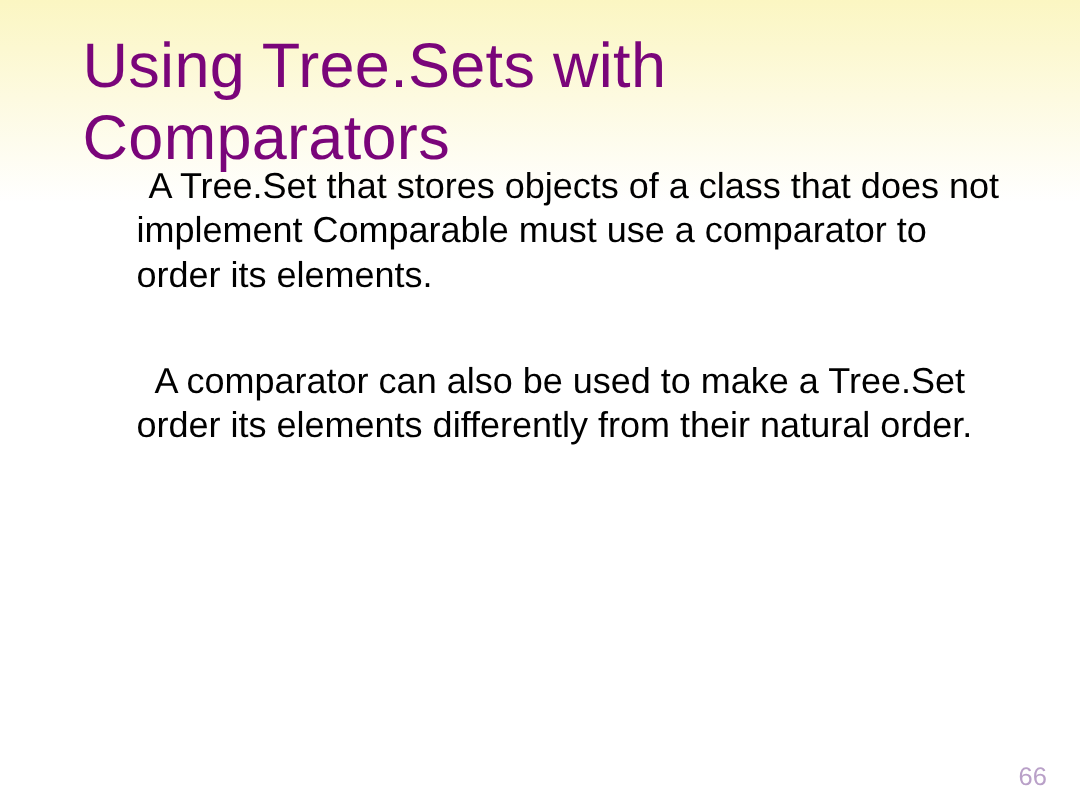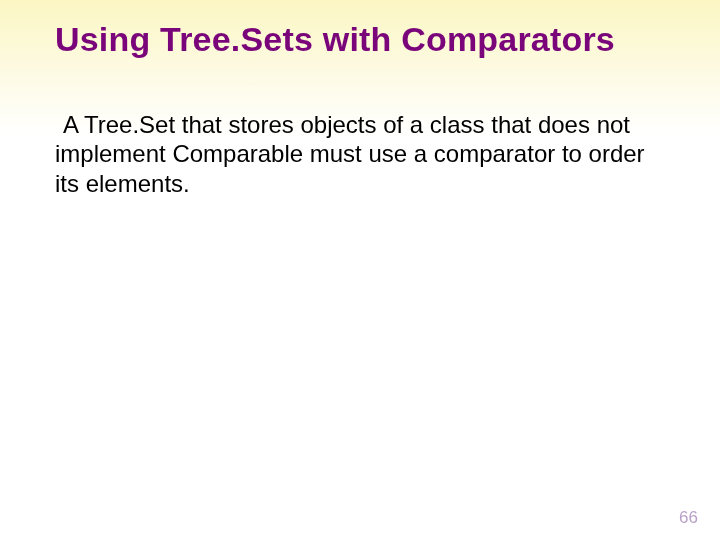--- a/index.html
+++ b/index.html
@@ -15,36 +15,37 @@
     height: 540px;
     background: linear-gradient(to bottom, #fbf6c2 0%, #fdfae0 12%, #ffffff 25%, #ffffff 100%);
     position: relative;
     box-sizing: border-box;
   }
   .title {
     position: absolute;
     top: 20px;
     left: 55px;
     right: 30px;
-    font-size: 34px;
+    font-size: 42px;
     color: #7a057a;
-    font-weight: bold;
+    font-weight: normal;
     letter-spacing: 0.2px;
   }
   .body {
     position: absolute;
     top: 110px;
     left: 55px;
     right: 48px;
     color: #000;
     font-size: 24px;
     line-height: 1.22;
   }
   .para {
     margin-bottom: 42px;
+    margin-left: 36px;
   }
   .para:last-child {
     margin-bottom: 0;
   }
   .indent-first { text-indent: 8px; }
   .indent-first2 { text-indent: 12px; }
   .pagenum {
     position: absolute;
     bottom: 12px;
     right: 22px;
@@ -53,16 +54,17 @@
   }
 </style>
 </head>
 <body>
 
 <div class="slide">
   <div class="title">Using Tree.Sets with Comparators</div>
 
   <div class="body">
     <div class="para indent-first">A Tree.Set that stores objects of a class that does not implement Comparable must use a comparator to order its elements.</div>
+    <div class="para indent-first2">A comparator can also be used to make a Tree.Set order its elements differently from their natural order.</div>
   </div>
 
   <div class="pagenum">66</div>
 </div>
 
 </body></html>

